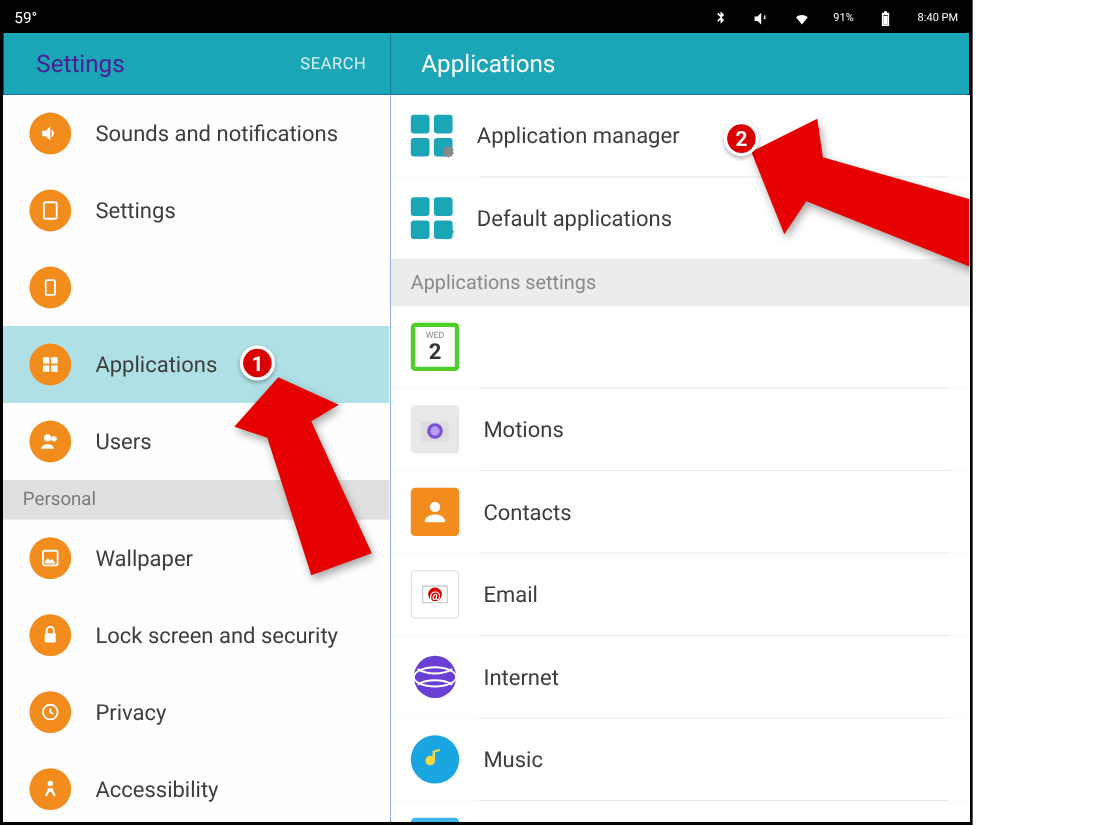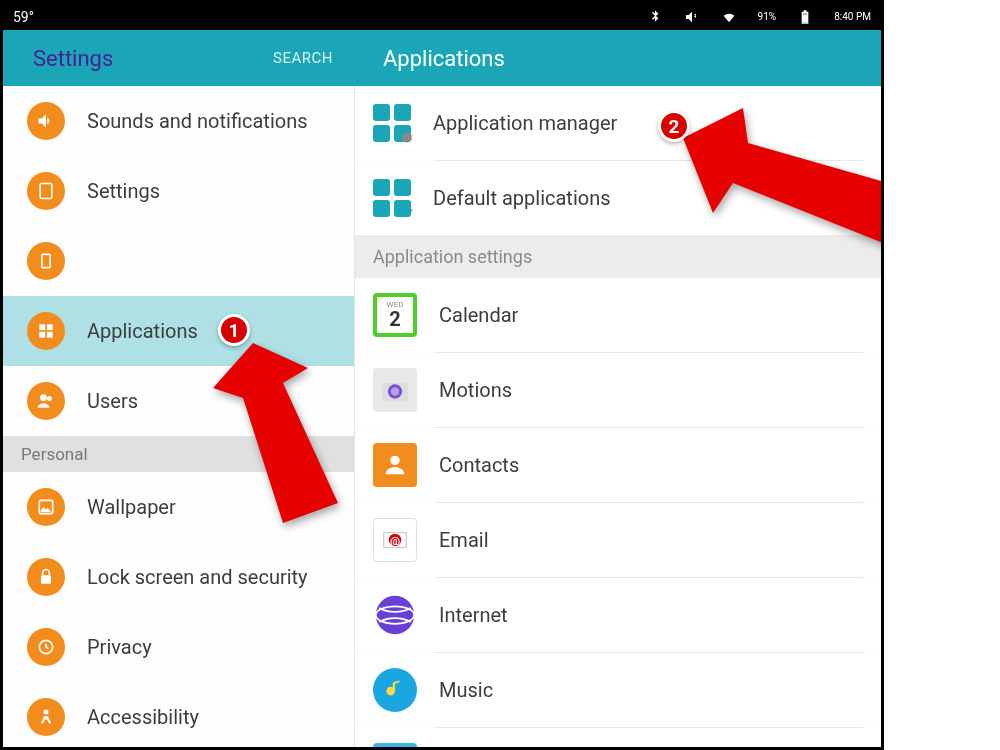--- a/index.html
+++ b/index.html
@@ -196,29 +196,26 @@
             <div class="sq"></div>
           <svg class="check" viewBox="0 0 24 24">
               <path d="M4 12l5 5L20 6" stroke="#1aa6b7" stroke-width="4" fill="none"></path>
             </svg>
         </div>
         <div class="mi-label-wrap">
             <span class="mi-label">Default applications</span>
           </div>
       </div>
 
-      <div class="main-section">Application settings</div>
+      <div class="main-section">Applications settings</div>
 
       <div class="main-item">
         <div class="app-icon" style="background:#fff;border:4px solid #4fce2b;">
           <div style="font-size:8px;color:#888;line-height:1;text-align:center;">WED<br><span style="font-size:20px;color:#333;font-weight:bold;">2</span></div>
         </div>
-        <div class="mi-label-wrap">
-            <span class="mi-label">Calendar</span>
-          </div>
       </div>
       <div class="divider"></div>
 
       <div class="main-item">
         <div class="app-icon" style="background:#e8e8e8;">
           <svg viewBox="0 0 24 24" width="34" height="34">
               <rect x="3" y="7" width="18" height="13" rx="2" fill="#ddd"></rect>
               <circle cx="12" cy="13" r="5" fill="#7a4fd6"></circle>
               <circle cx="12" cy="13" r="3" fill="#b89ef0"></circle>
             </svg>

